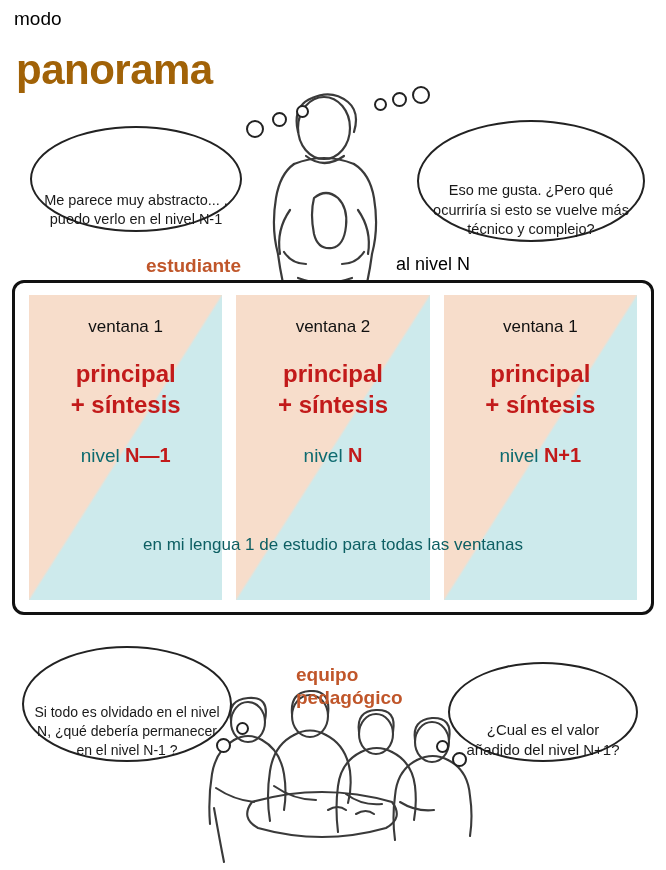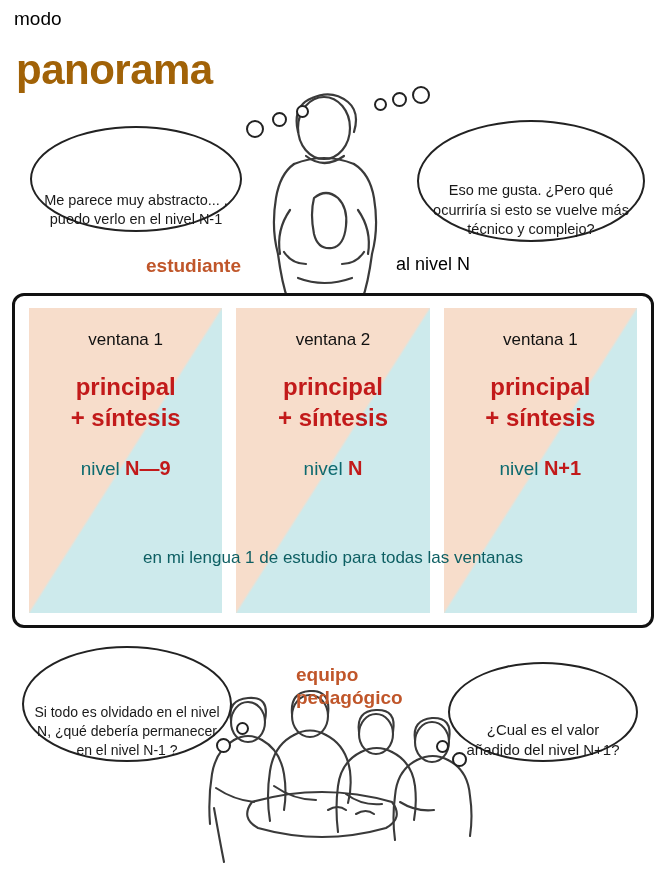--- a/index.html
+++ b/index.html
@@ -138,21 +138,20 @@
     left: 12px;
     top: 280px;
     width: 642px;
     height: 335px;
     border: 3px solid #111;
     border-radius: 12px;
     box-sizing: border-box;
     background: #ffffff;
     z-index: 3;
     padding: 12px 14px;
-    margin-top: 13px;
   }
   .windows {
     display: flex;
     gap: 14px;
     height: 100%;
     box-sizing: border-box;
   }
   .window {
     position: relative;
     flex: 1 1 0;
@@ -243,21 +242,21 @@
     <div class="windows">
 
       <div class="window">
         <div class="win-name">ventana 1</div>
         <div class="win-main">
           <div>principal</div>
           <div>+ síntesis</div>
         </div>
         <div class="win-level">
           <span>nivel</span>
-          <b>N—9</b>
+          <b>N—1</b>
         </div>
       </div>
 
       <div class="window">
         <div class="win-name">ventana 2</div>
         <div class="win-main">
           <div>principal</div>
           <div>+ síntesis</div>
         </div>
         <div class="win-level">

